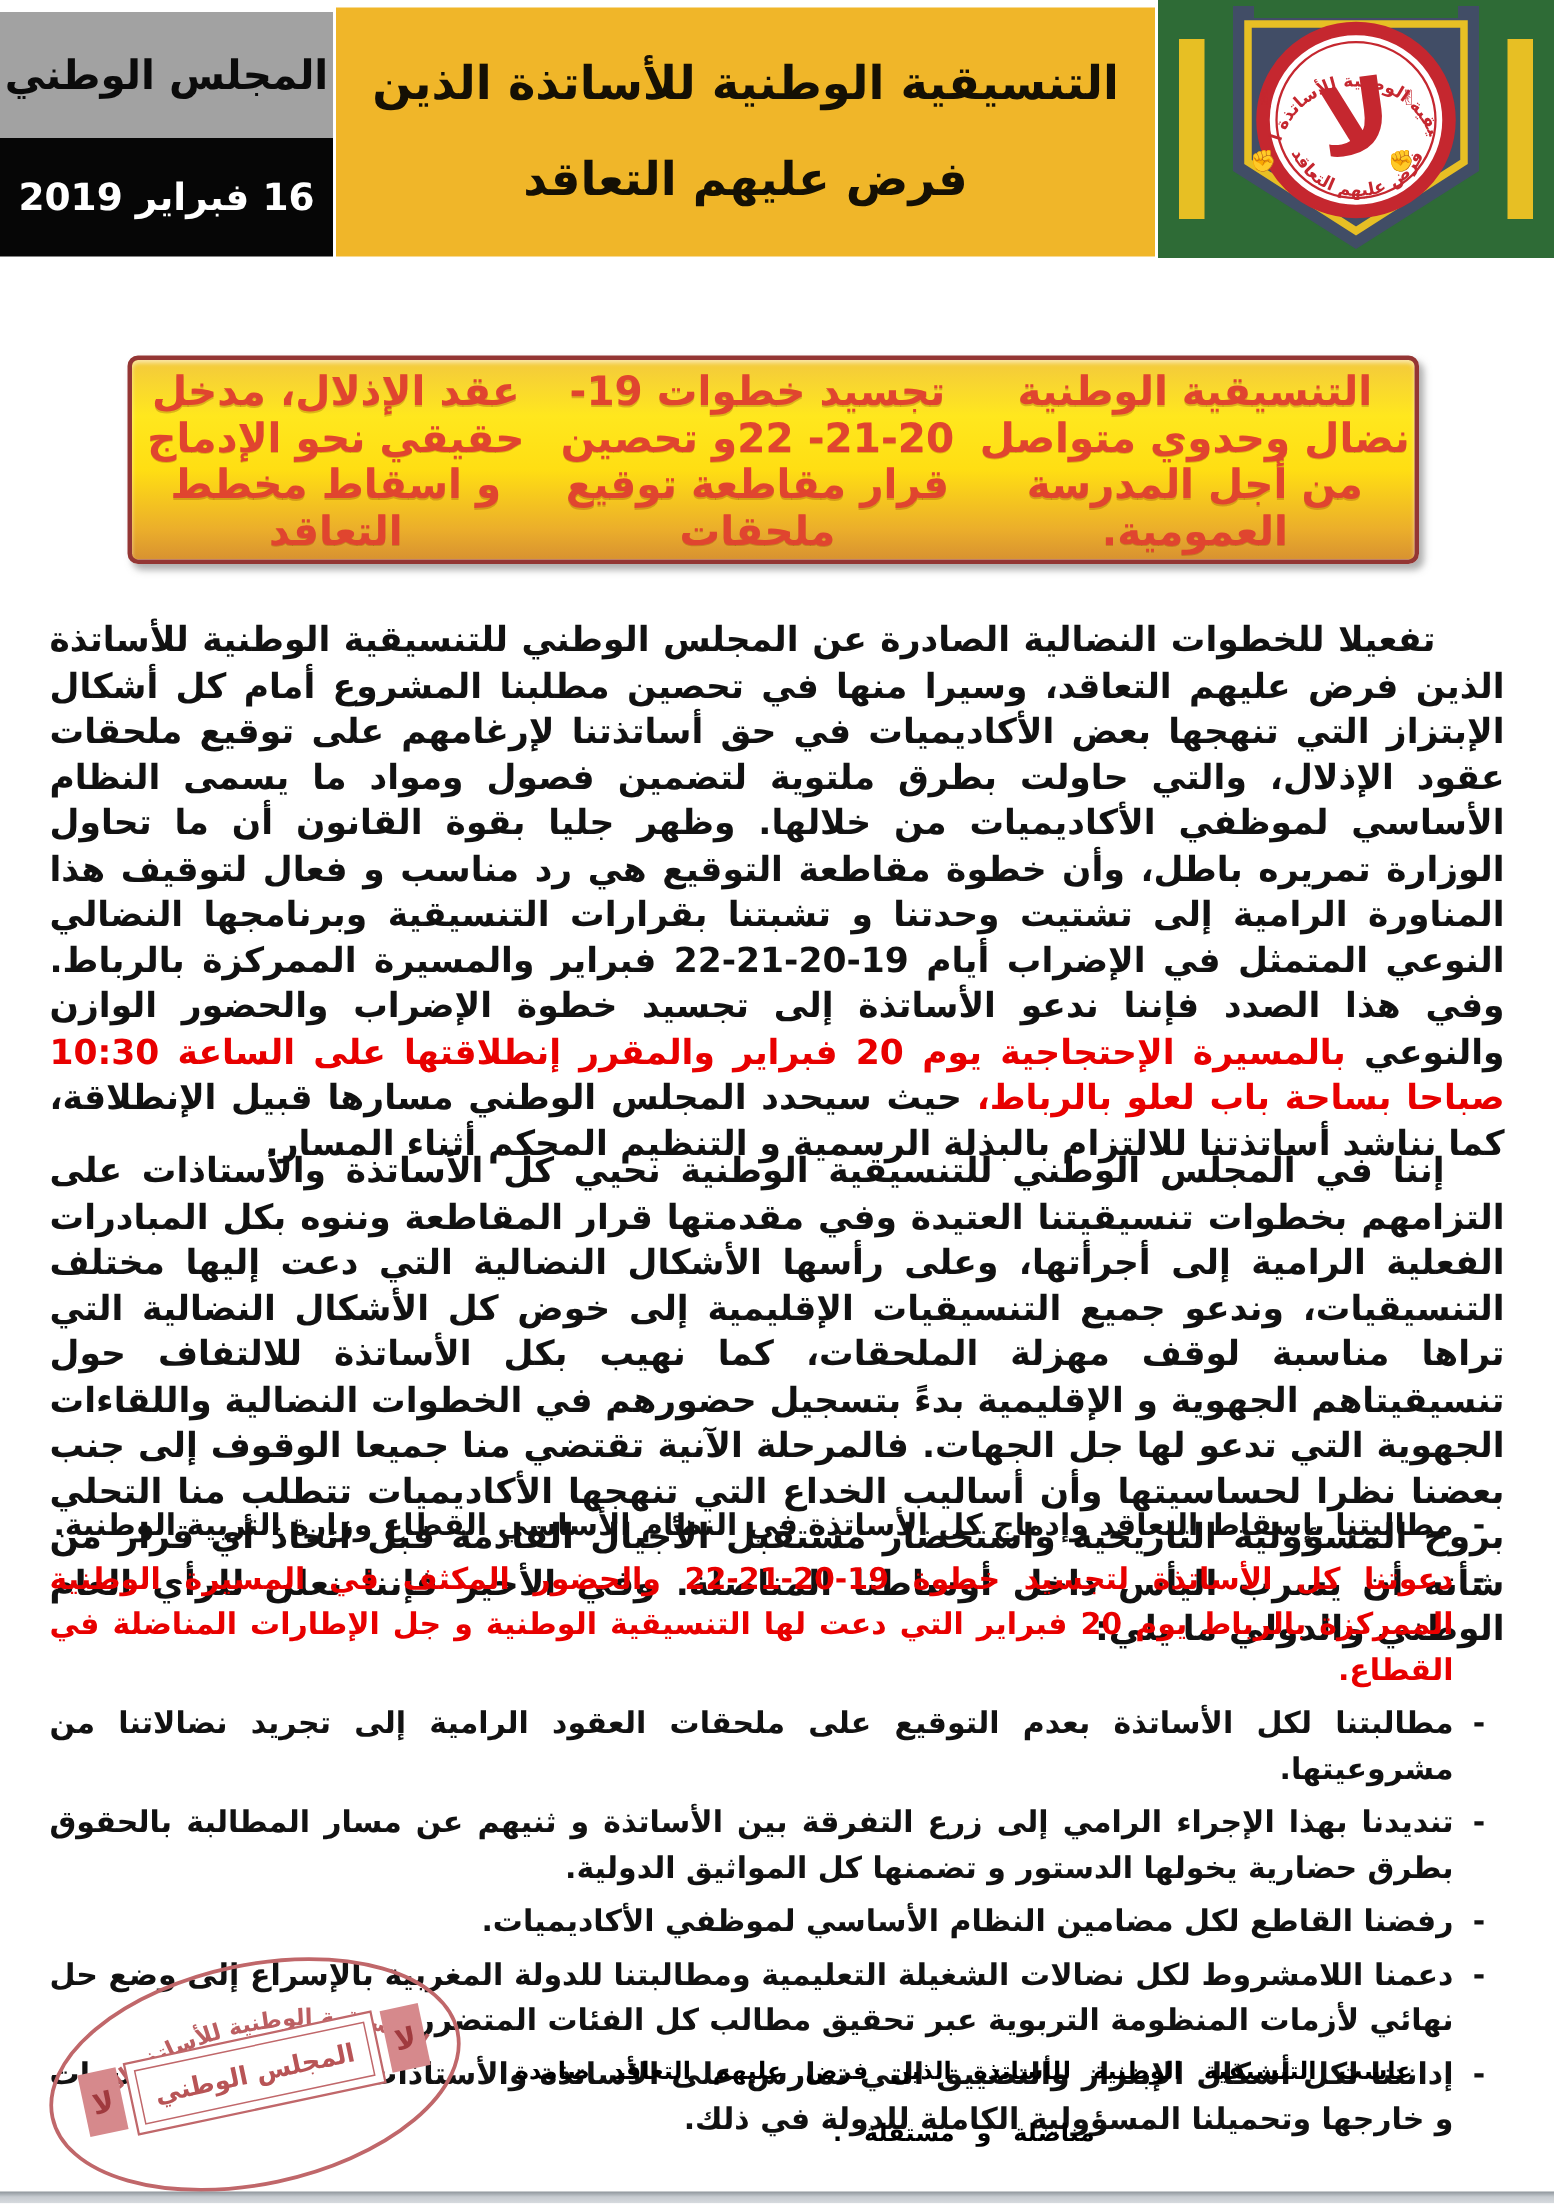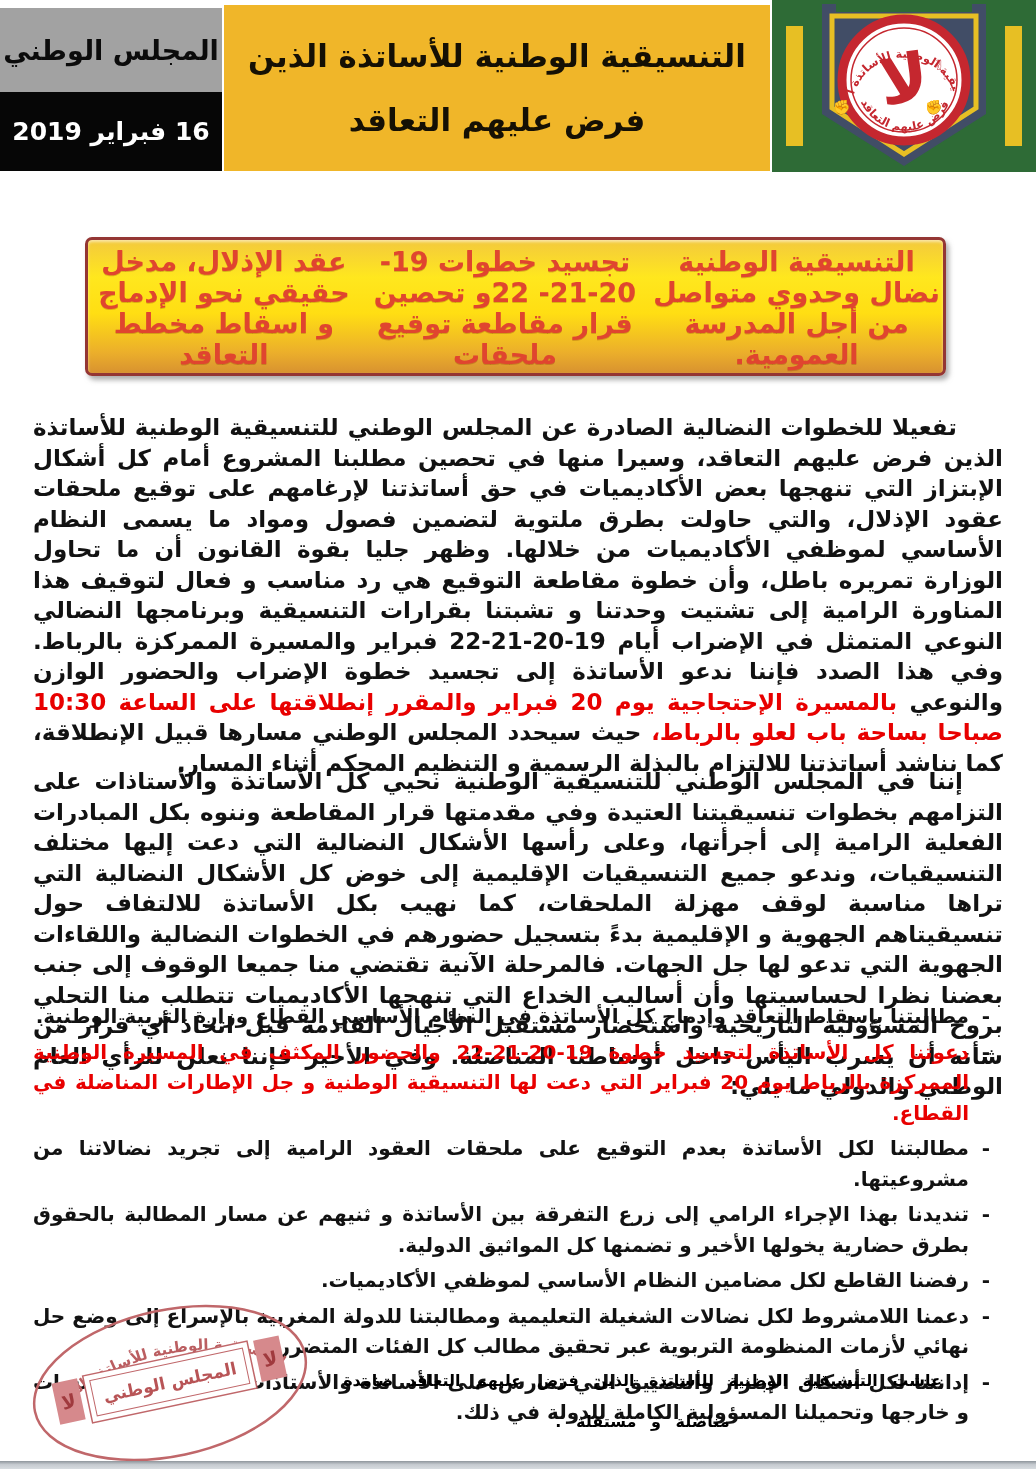--- a/index.html
+++ b/index.html
@@ -132,21 +132,21 @@
     <div class="bullet">
       <span class="dash">-</span>
       <div class="bullet-text red">دعوتنا كل الأساتذة لتجسيد خطوة 19-20-21-22 والحضور المكثف في المسيرة الوطنية الممركزة بالرباط يوم 20 فبراير التي دعت لها التنسيقية الوطنية و جل الإطارات المناضلة في القطاع.</div>
     </div>
     <div class="bullet">
       <span class="dash">-</span>
       <div class="bullet-text normal">مطالبتنا لكل الأساتذة بعدم التوقيع على ملحقات العقود الرامية إلى تجريد نضالاتنا من مشروعيتها.</div>
     </div>
     <div class="bullet">
       <span class="dash">-</span>
-      <div class="bullet-text normal">تنديدنا بهذا الإجراء الرامي إلى زرع التفرقة بين الأساتذة و ثنيهم عن مسار المطالبة بالحقوق بطرق حضارية يخولها الأخير و تضمنها كل المواثيق الدولية.</div>
+      <div class="bullet-text normal">تنديدنا بهذا الإجراء الرامي إلى زرع التفرقة بين الأساتذة و ثنيهم عن مسار المطالبة بالحقوق بطرق حضارية يخولها الدستور و تضمنها كل المواثيق الدولية.</div>
     </div>
     <div class="bullet">
       <span class="dash">-</span>
       <div class="bullet-text normal">رفضنا القاطع لكل مضامين النظام الأساسي لموظفي الأكاديميات.</div>
     </div>
     <div class="bullet">
       <span class="dash">-</span>
       <div class="bullet-text normal">دعمنا اللامشروط لكل نضالات الشغيلة التعليمية ومطالبتنا للدولة المغربية بالإسراع إلى وضع حل نهائي لأزمات المنظومة التربوية عبر تحقيق مطالب كل الفئات المتضررة.</div>
     </div>
     <div class="bullet">

